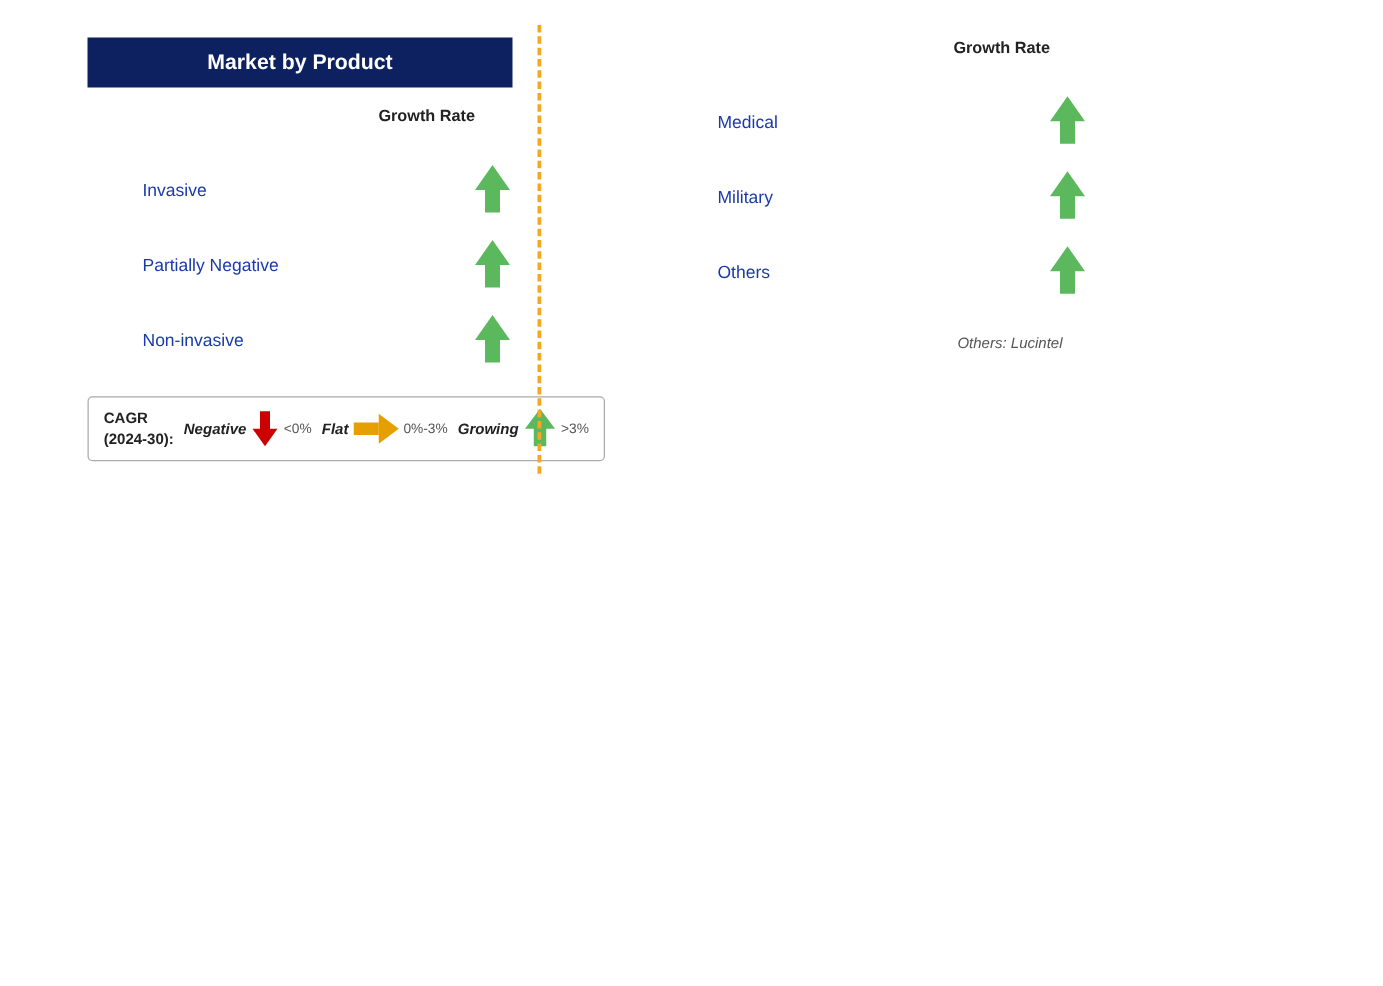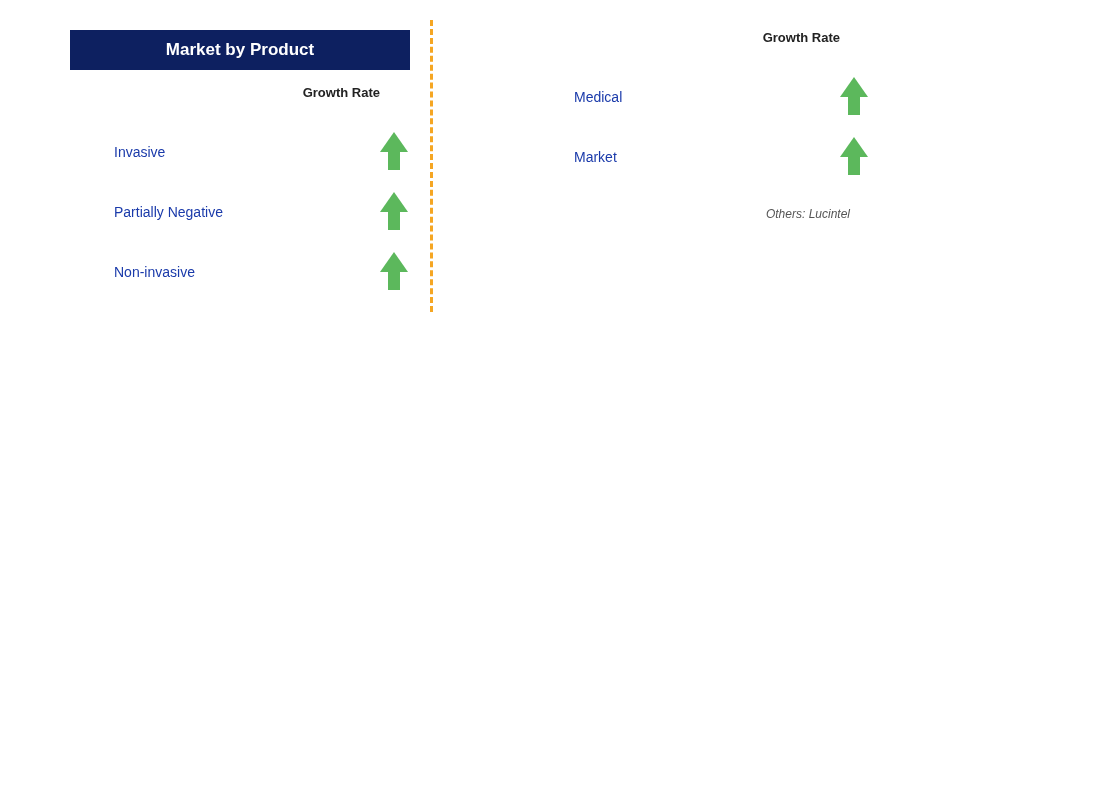--- a/index.html
+++ b/index.html
@@ -258,33 +258,55 @@
     <div class="row-item">
       <span class="row-label">Partially Negative</span>
       <span class="green-up-arrow"></span>
     </div>
 
     <div class="row-item">
       <span class="row-label">Non-invasive</span>
       <span class="green-up-arrow"></span>
     </div>
 
+    <div class="legend-box">
+      <div class="legend-cagr">CAGR<br>(2024-30):</div>
+      <div class="legend-item">
+        <span class="legend-label-text">Negative</span>
+        <span class="red-down-arrow"></span>
+        <span class="legend-value-text">&lt;0%</span>
+      </div>
+      <div class="legend-item">
+        <span class="legend-label-text">Flat</span>
+        <span class="orange-right-arrow"></span>
+        <span class="legend-value-text">0%-3%</span>
+      </div>
+      <div class="legend-item">
+        <span class="legend-label-text">Growing</span>
+        <span class="green-up-arrow-small"></span>
+        <span class="legend-value-text">&gt;3%</span>
+      </div>
+    </div>
   </div>
 
   <div class="dashed-divider"></div>
 
   <div class="panel" style="margin-left: 80px;">
     <div class="growth-rate-label">Growth Rate</div>
 
     <div class="row-item">
       <span class="row-label">Medical</span>
       <span class="green-up-arrow"></span>
     </div>
 
-
-    <div class="row-item">
-      <span class="row-label">Market</span>
+    <div class="row-item">
+      <span class="row-label">Military</span>
+      <span class="green-up-arrow"></span>
+    </div>
+
+    <div class="row-item">
+      <span class="row-label">Others</span>
       <span class="green-up-arrow"></span>
     </div>
 
     <div class="source-text">Others: Lucintel</div>
   </div>
 </div>
 
 </body></html>

